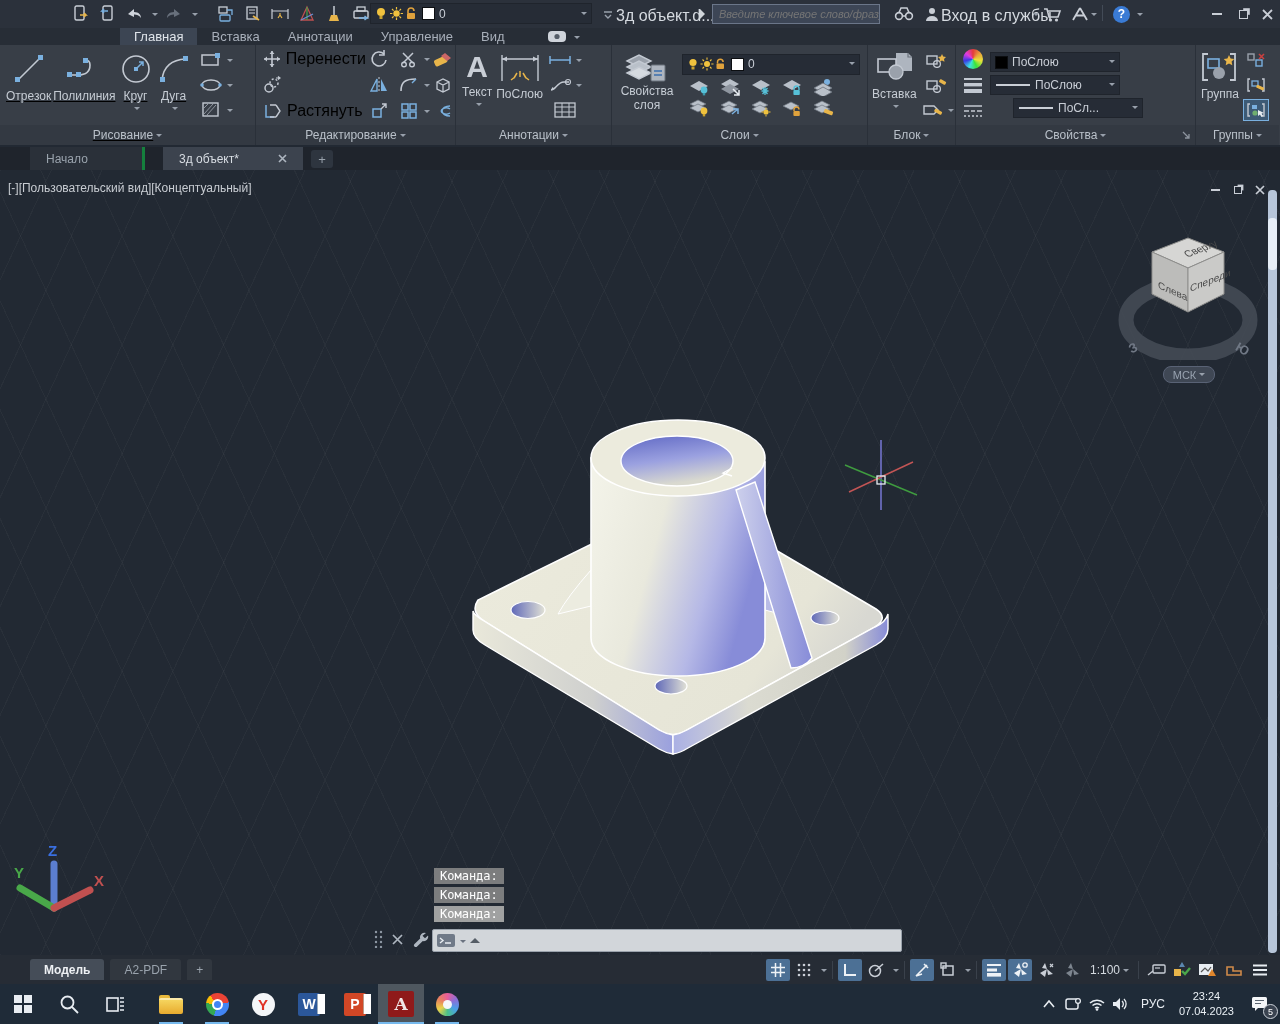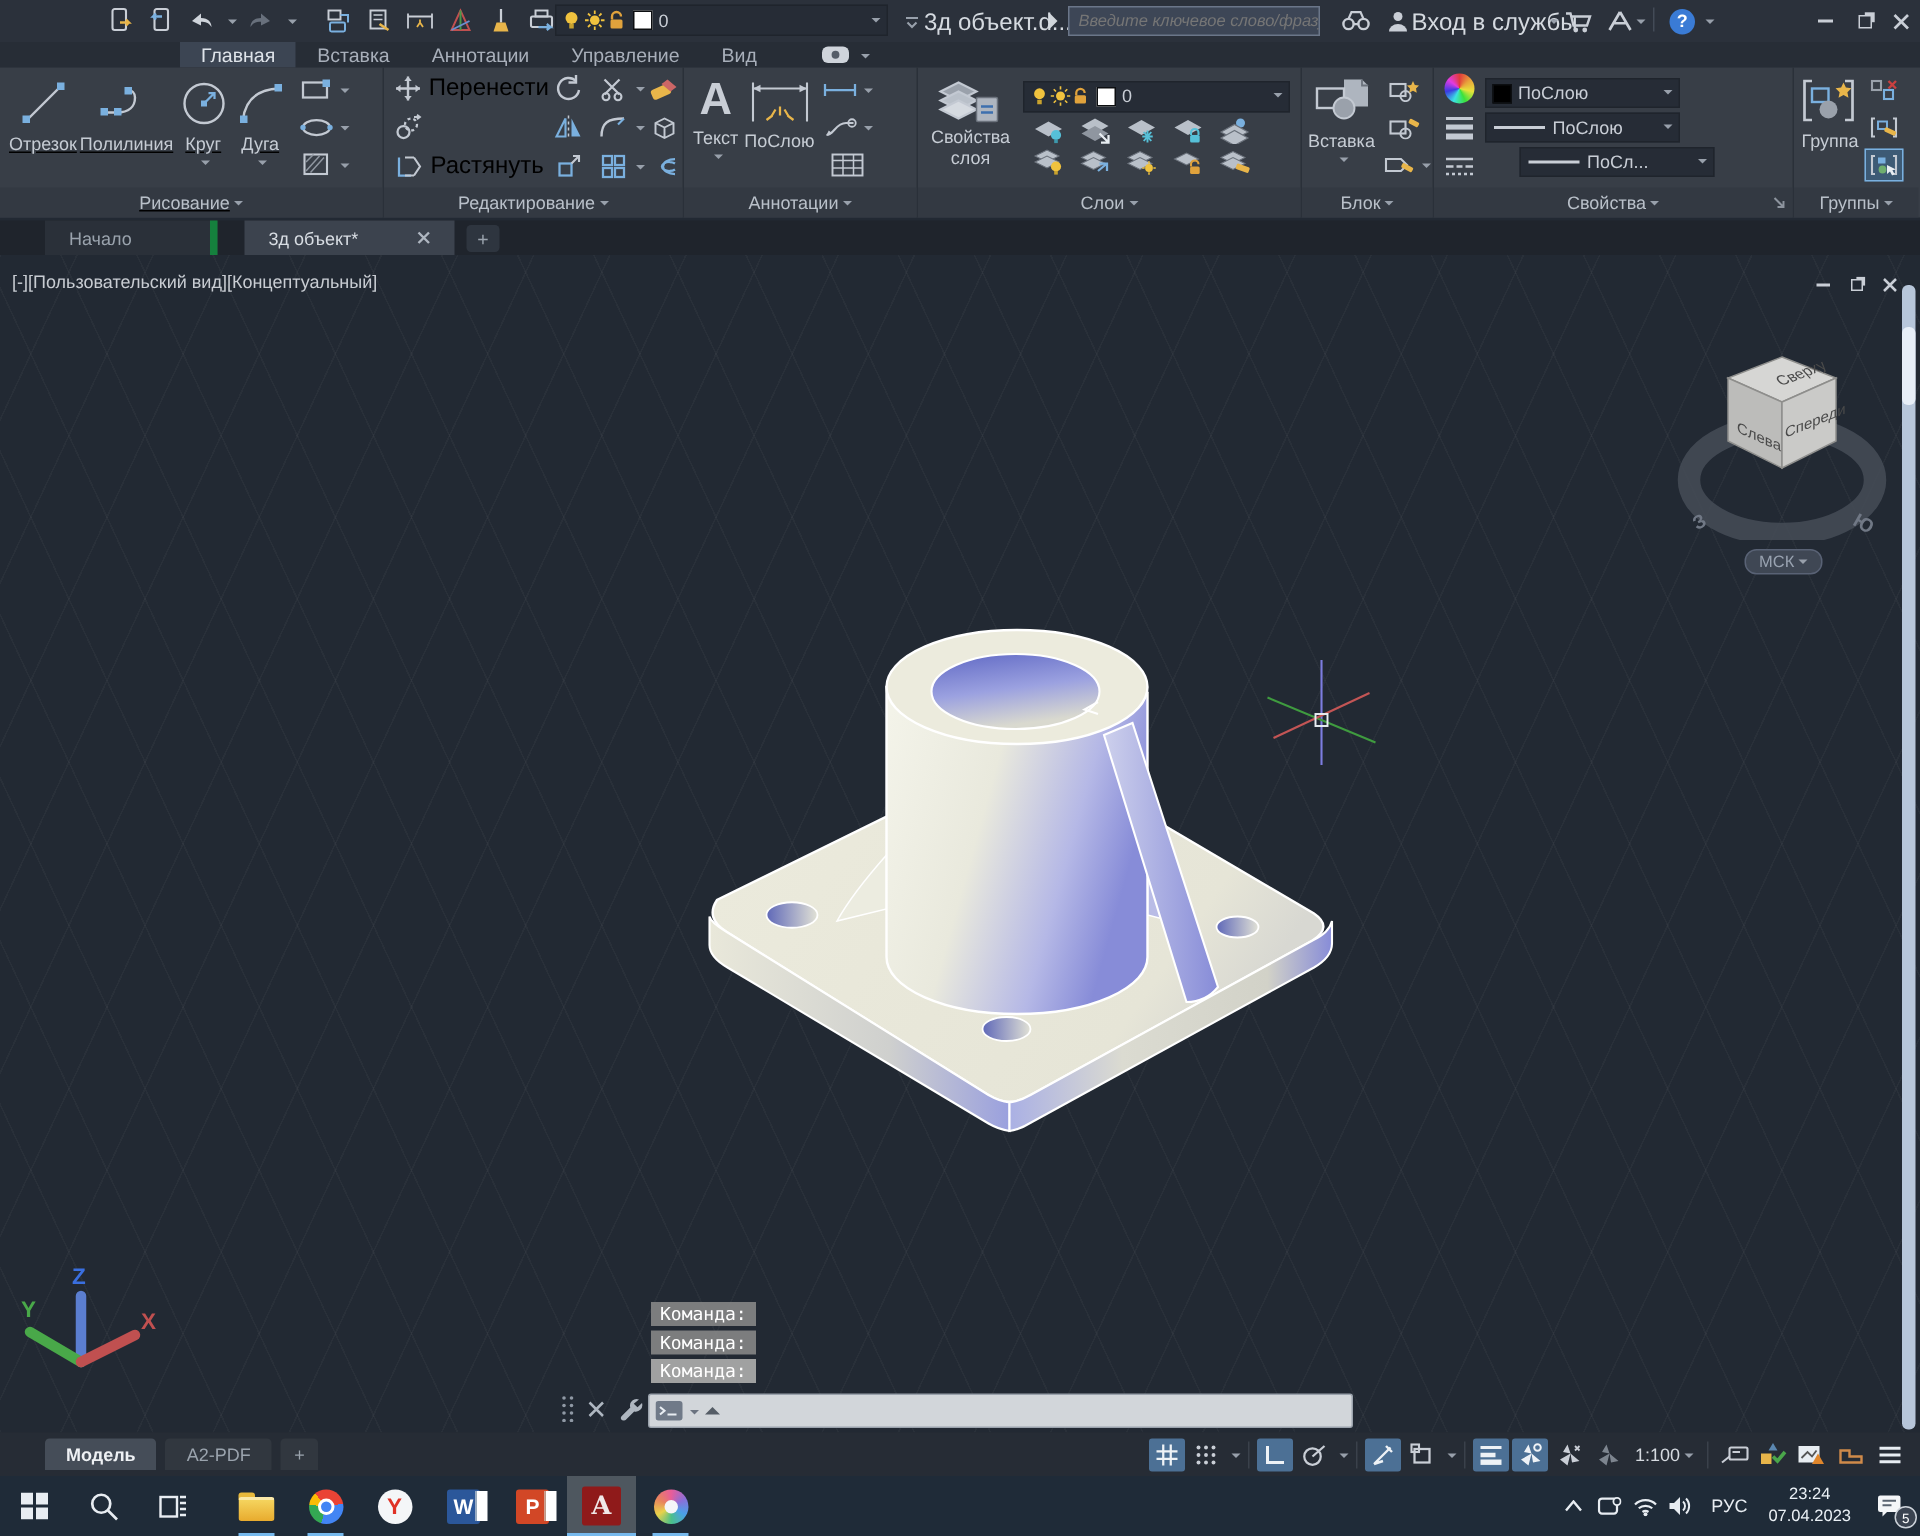--- a/index.html
+++ b/index.html
@@ -30,21 +30,21 @@
   .smbtn { width:26px; height:22px; display:flex; align-items:center; justify-content:center; }
   .srow { display:flex; align-items:center; }
   .combo { display:flex; align-items:center; background:#262c36; border:1px solid #1f242c; color:#c9ced6; font-size:12px; }
   .combo .dn { margin-left:auto; margin-right:4px; margin-top:2px; }
   .sw { width:13px; height:13px; border:1px solid #0c0e11; background:#fff; margin:0 4px; }
   .cap2 { font-size:12px; color:#c6ccd4; text-align:center; line-height:1.15; }
 
   
   #filetabs { left:0; top:147px; width:1280px; height:23px; background:#1f242c; display:flex; align-items:flex-end; }
   .ftab { height:23px; display:flex; align-items:center; padding:0 16px; font-size:12px; }
-  .ftab.inactive { background:#2a3039; color:#9aa3ad; border-right:5px solid #15803d; }
+  .ftab.inactive { background:#2a3039; color:#9aa3ad; border-right:3px solid #15803d; }
   .ftab.active { background:#3c434e; color:#d8dde3; }
   #newtab { width:22px; height:18px; background:#2e353f; border-radius:3px; margin-left:8px; color:#9aa3ad; display:flex; align-items:center; justify-content:center; font-size:13px; margin-bottom:2px; }
 
   
   #canvas { left:0; top:170px; width:1280px; height:785px;
     background:
       repeating-linear-gradient(115deg, rgba(255,255,255,0.03) 0 1px, transparent 1px 46px),
       repeating-linear-gradient(65deg, rgba(255,255,255,0.03) 0 1px, transparent 1px 46px),
       #222933; overflow:hidden; }
   #vplabel { left:8px; top:11px; color:#c8ccd2; font-size:12px; }

